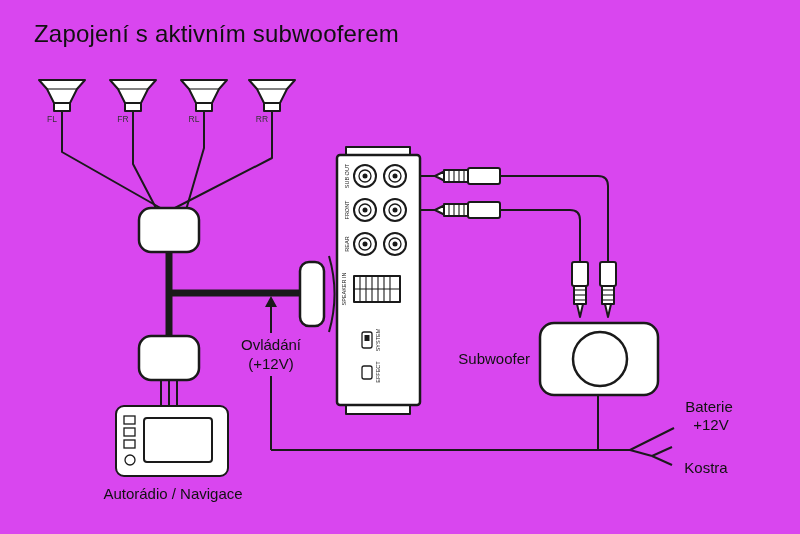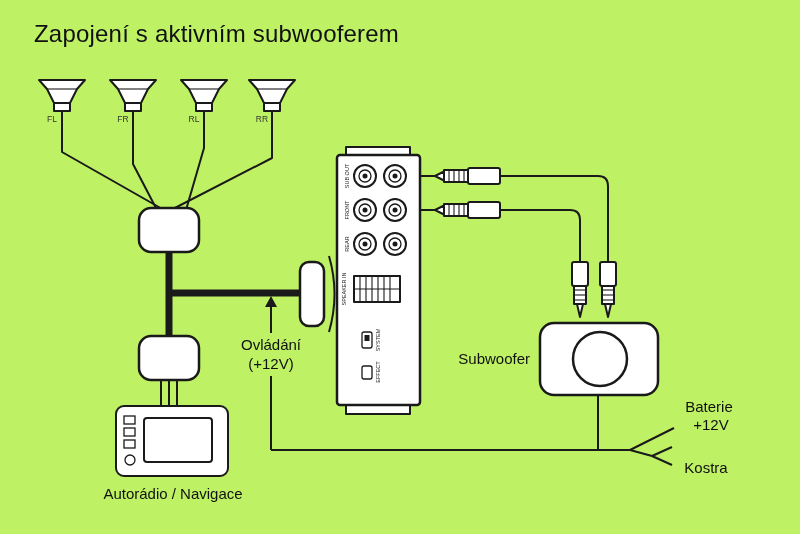--- a/index.html
+++ b/index.html
@@ -1,17 +1,17 @@
 <!DOCTYPE html>
 <html><head>
 <meta charset="utf-8">
 <style>
   html,body { margin:0; padding:0; background:#ffffff; }
   .page {
-    position:relative; width:800px; height:534px; background:#bef264;
+    position:relative; width:800px; height:534px; background:#d946ef;
     font-family:"Liberation Sans", sans-serif; overflow:hidden;
   }
   svg text { font-family:"Liberation Sans", sans-serif; fill:#111111; }
   .title-text { font-size:24px; letter-spacing:0.2px; }
   .lbl   { font-size:15px; }
   .sp-lbl{ font-size:8.5px; fill:#333333; }
   .tiny  { font-size:5.5px; fill:#222222; }
   .ln    { fill:none; stroke:#1a1a1a; stroke-width:2; stroke-linejoin:round; }
   .thick { stroke-width:7; }
   .thin  { fill:none; stroke:#1a1a1a; stroke-width:1.1; }

